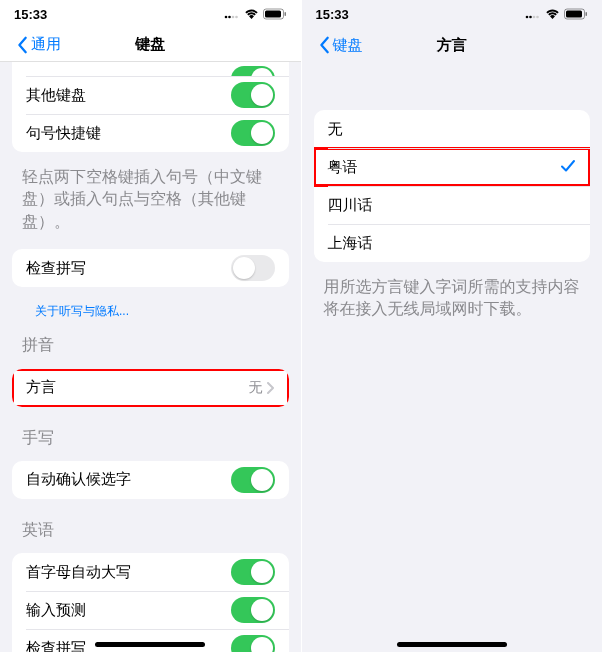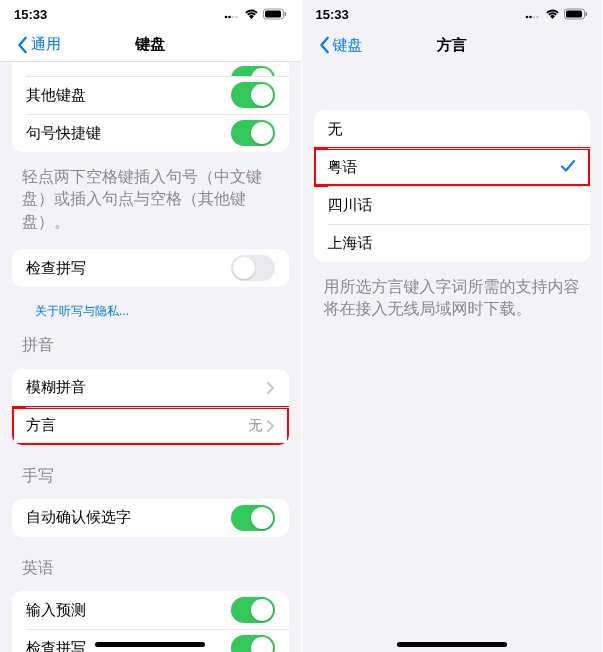--- a/index.html
+++ b/index.html
@@ -206,28 +206,20 @@
     <div class="group">
       <div class="row">
         <span class="row-label">检查拼写</span>
         <span class="toggle off"></span>
       </div>
     </div>
     <div class="link-row">关于听写与隐私...</div>
 
     <div class="header-text">拼音</div>
     <div class="group">
-      <div class="row">
-        <span class="row-label">模糊拼音</span>
-        <span class="chevron">
-            <svg viewBox="0 0 8 12">
-              <path d="M1 1 L6 6 L1 11" fill="none" stroke="#c7c7cc" stroke-width="2" stroke-linecap="round" stroke-linejoin="round"></path>
-            </svg>
-          </span>
-      </div>
       <div class="row highlight-red">
         <span class="row-label">方言</span>
         <span class="row-value">无</span>
         <span class="chevron">
             <svg viewBox="0 0 8 12">
               <path d="M1 1 L6 6 L1 11" fill="none" stroke="#c7c7cc" stroke-width="2" stroke-linecap="round" stroke-linejoin="round"></path>
             </svg>
           </span>
       </div>
     </div>
@@ -235,20 +227,24 @@
     <div class="header-text">手写</div>
     <div class="group">
       <div class="row">
         <span class="row-label">自动确认候选字</span>
         <span class="toggle on"></span>
       </div>
     </div>
 
     <div class="header-text">英语</div>
     <div class="group">
+      <div class="row">
+        <span class="row-label">首字母自动大写</span>
+        <span class="toggle on"></span>
+      </div>
       <div class="row">
         <span class="row-label">输入预测</span>
         <span class="toggle on"></span>
       </div>
       <div class="row">
         <span class="row-label">检查拼写</span>
         <span class="toggle on"></span>
       </div>
       <div class="row">
         

